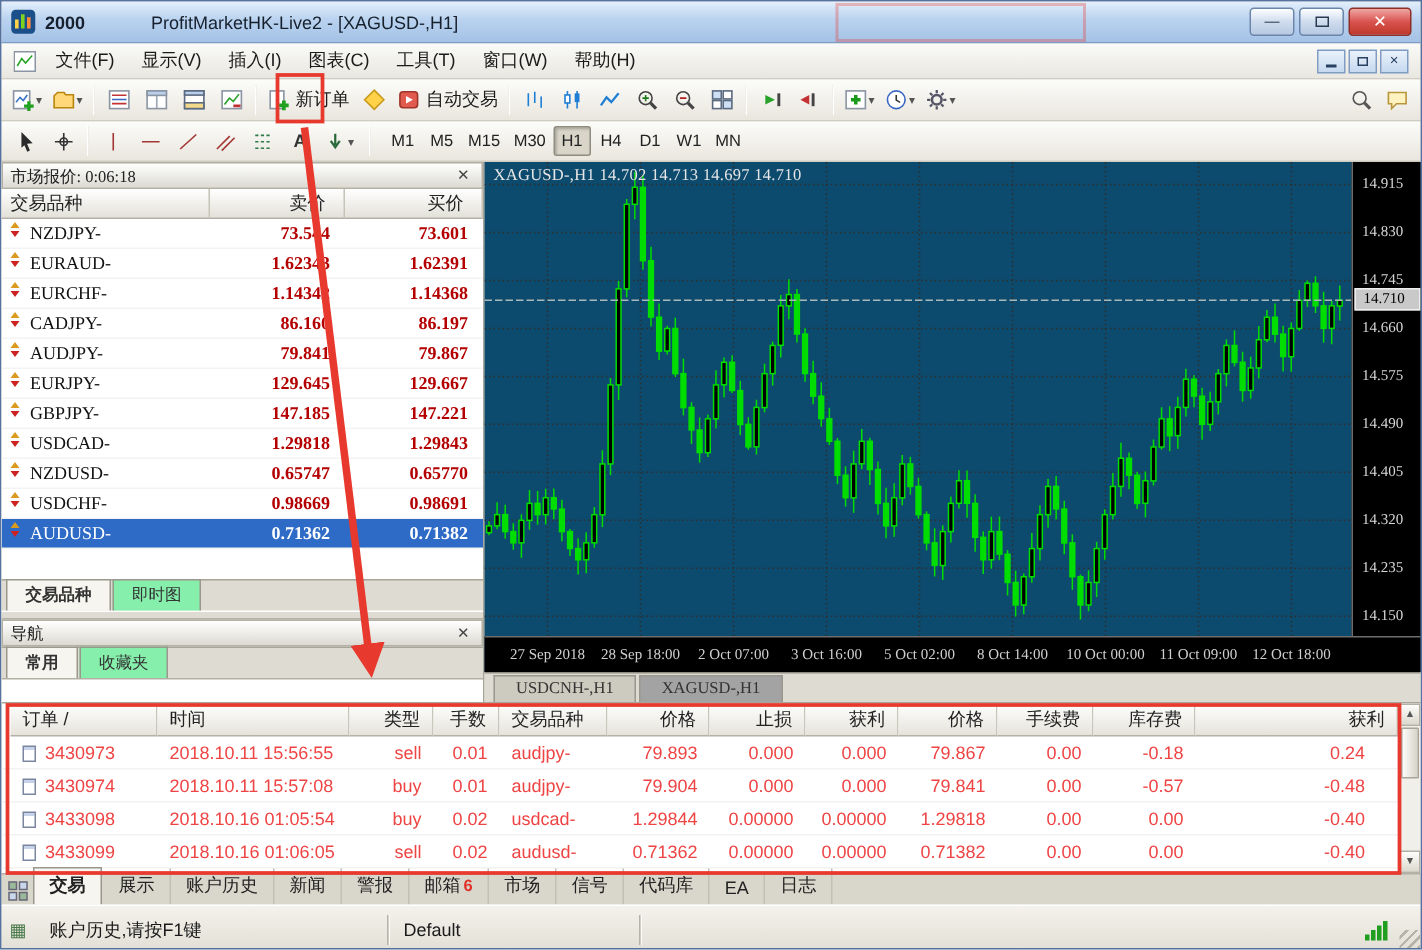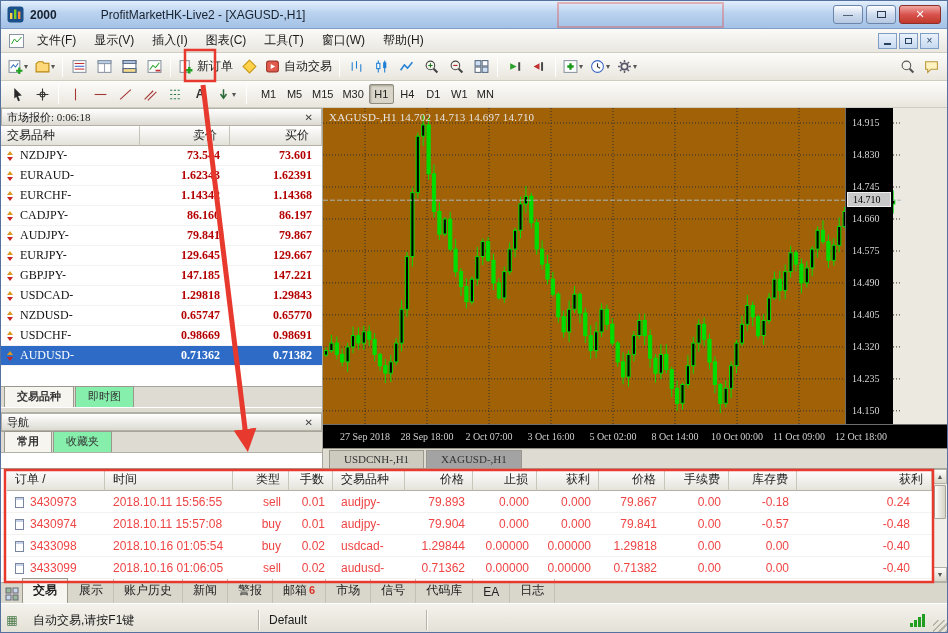--- a/index.html
+++ b/index.html
@@ -46,35 +46,35 @@
   
   .main { position:relative; height:360px; background:#ece9e0;font-family:Liberation Serif, serif; }
   .left { position:absolute; left:0; top:0; width:322px; height:360px; border-right:1px solid #a7a49a; background:#ece9e0; }
   .panel-title { height:18px; background:linear-gradient(#ffffff,#dcdad2); border:1px solid #b3b0a6; display:flex; align-items:center; padding:0 5px; font-size:11px; color:#222; }
   .panel-title .x { margin-left:auto; font-size:10px; color:#444; padding:0 3px; }
   .mw-head { display:grid; grid-template-columns:1fr 90px 92px; height:20px; background:#efede6; }
   .mw-hcell { background:linear-gradient(#ffffff,#e3e1d9); border-right:1px solid #c6c3b8; border-bottom:1px solid #b3b0a6; line-height:19px; padding:0 6px; color:#222; }
   .mw-hcell.num { text-align:right; padding-right:12px; }
   .mw-body { background:#fff; height:240px; overflow:hidden; }
   .mw-row { display:grid; grid-template-columns:1fr 90px 92px; height:20px; align-items:center; border-bottom:1px solid #f3f3f3; }
-  .mw-sym { display:flex; align-items:center; gap:5px; padding-left:5px; color:#111; }
+  .mw-sym { display:flex; align-items:flex-start; gap:5px; padding-left:5px; color:#111; }
   .sym-ico { width:9px; height:10px; position:relative; display:inline-block; }
   .sym-ico::before { content:""; position:absolute; top:0; left:1px; border-left:3.5px solid transparent; border-right:3.5px solid transparent; border-bottom:4px solid #d99a1e; }
   .sym-ico::after { content:""; position:absolute; bottom:0; left:1px; border-left:3.5px solid transparent; border-right:3.5px solid transparent; border-top:4px solid #c22; }
   .mw-px { text-align:right; padding-right:10px; color:#b40000; font-weight:bold; }
   .mw-row.sel { background:#2e6bc6; }
   .mw-row.sel .mw-sym, .mw-row.sel .mw-px { color:#fff; }
   .ptabs { display:flex; height:21px; background:#dedbd2; border-top:1px solid #a7a49a; align-items:flex-end; padding-left:3px; gap:1px; }
   .ptab { padding:2px 12px 3px; font-size:11px; background:#86efac; border:1px solid #9a978c; border-bottom:none; color:#333; }
   .ptab.active { background:#f6f5f0; font-weight:bold; }
   .splitter { height:6px; background:#dedbd2; border-top:1px solid #fff; border-bottom:1px solid #b3b0a6; }
   .nav-body { background:#fff; height:17px; border-top:1px solid #b3b0a6; }
 
   
-  .chart { position:absolute; left:322px; top:0; width:570px; height:340px; background:#a16207; }
+  .chart { position:absolute; left:322px; top:0; width:626px; height:340px; background:#0c4a6e; }
   #plot { position:absolute; left:0; top:0; }
   .ohlc { position:absolute; left:6px; top:3px; color:#e6e6e6; font-size:11px; letter-spacing:.2px; }
   .pscale { position:absolute; top:0; right:0; width:48px; height:316px; border-left:1px solid #6d6d6d; background:#000; }
   .ps-l { position:absolute; left:6px; font-size:10px; color:#d6d6d6; }
   .ps-cur { position:absolute; left:1px; right:2px; background:#c9c9c9; color:#000; font-size:10px; padding:1px 0 1px 5px; border:1px solid #efefef; }
   .taxis { position:absolute; left:0; bottom:0; width:626px; height:24px; border-top:1px solid #6d6d6d; background:#000; overflow:hidden; }
   .tx-l { position:absolute; top:6px; transform:translateX(-50%); font-size:10px; color:#cfcfcf; white-space:nowrap; }
   .chart-tabs { position:absolute; left:322px; top:340px; width:626px; height:20px; background:#dedbd2; border-top:1px solid #8f8c82; display:flex; align-items:flex-end; padding-left:6px; gap:2px; }
   .ctab { padding:2px 14px 3px; font-size:11px; background:#cdcabf; border:1px solid #9a978c; border-bottom:none; color:#333; }
   .ctab.active { background:#a3a3a3; }
@@ -850,21 +850,21 @@
         <div class="btab">市场</div>
         <div class="btab">信号</div>
         <div class="btab">代码库</div>
         <div class="btab">EA</div>
         <div class="btab">日志</div>
       </div>
   </div>
 
   <div class="statusbar">
     <div class="sb-ico">▦</div>
-    <div class="sb-cell help">自动交易,请按F1键</div>
+    <div class="sb-cell help">账户历史,请按F1键</div>
     <div class="sb-cell prof">Default</div>
     <div class="sb-fill"></div>
     <div class="sb-signal">
       <i style="height:4px"></i>
         <i style="height:7px"></i>
         <i style="height:10px"></i>
         <i style="height:13px"></i>
     </div>
     <div class="sb-grip"></div>
   </div>

